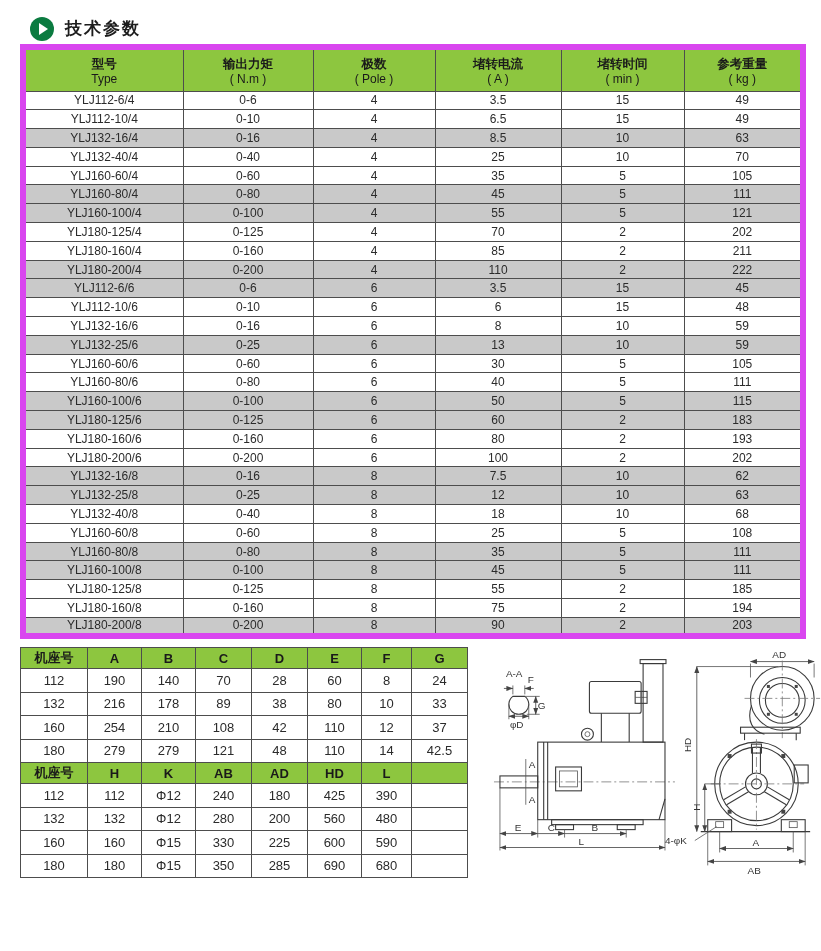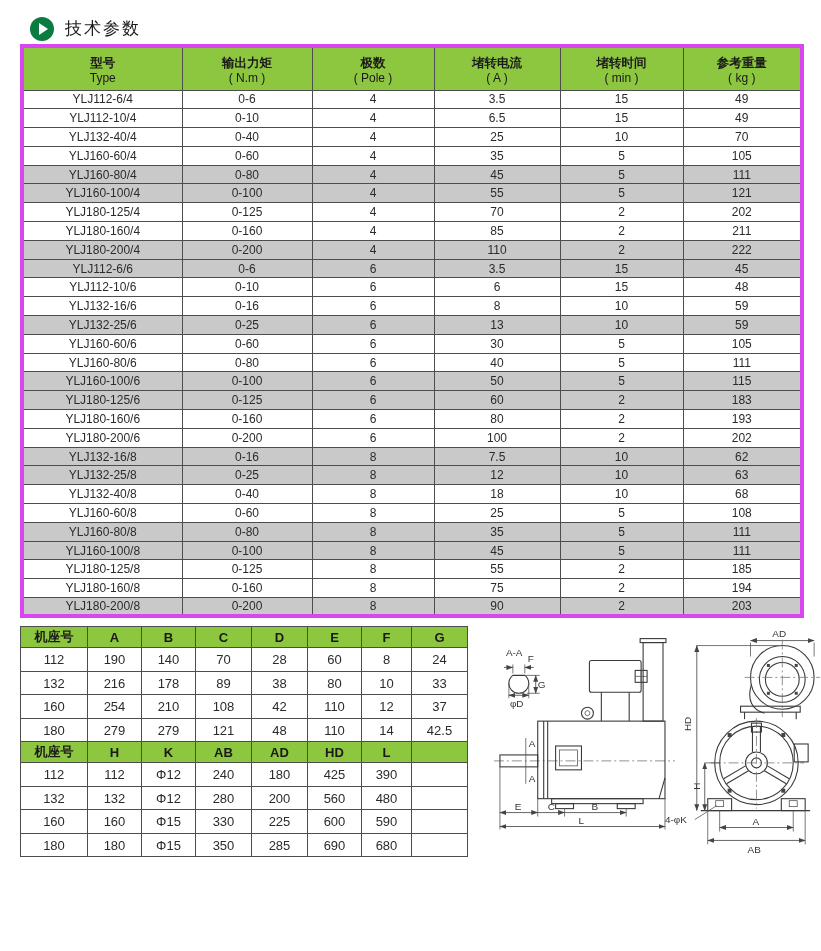--- a/index.html
+++ b/index.html
@@ -9,24 +9,24 @@
   html,body{margin:0;padding:0;}
   body{
     width:821px;height:951px;background:#fff;overflow:hidden;
     font-family:"Liberation Sans","DejaVu Sans",sans-serif;color:#222;
   }
   .title-row{display:flex;align-items:center;gap:11px;padding:15px 0 0 30px;height:42px;}
   .title-icon{width:24px;height:24px;border-radius:50%;background:var(--icon-green);
     display:flex;align-items:center;justify-content:center;flex:0 0 auto;}
   .title-icon .tri{width:0;height:0;border-left:9px solid #fff;
     border-top:6px solid transparent;border-bottom:6px solid transparent;margin-left:3px;}
-  .page-title{font-size:17px;font-weight:normal;color:#1c1c1c;margin:0;letter-spacing:2px;}
+  .page-title{font-size:17px;font-weight:bold;color:#1c1c1c;margin:0;letter-spacing:2px;}
 
   table{border-collapse:collapse;table-layout:fixed;}
-  .main-table{margin:2px 0 0 20px;width:780px;border:4px solid #d946ef;}
+  .main-table{margin:2px 0 0 20px;width:780px;border:6px solid #d946ef;}
   .main-table th,.main-table td{border:1px solid var(--border);text-align:center;
     vertical-align:middle;padding:0;overflow:hidden;white-space:nowrap;}
   .main-table th{background:var(--green);height:44px;color:#1a1a1a;}
   .main-table th .l1{font-size:12.5px;font-weight:bold;line-height:15px;padding-top:4px;}
   .main-table th .l2{font-size:12px;font-weight:normal;line-height:15px;text-align:center;}
   .main-table td{font-size:12px;height:18.8px;color:#2b2b2b;background:#fff;}
   .main-table tr.gray td{background:var(--gray);}
 
   .bottom{display:flex;align-items:flex-start;margin:8px 0 0 20px;gap:22px;}
   .dim-table{width:447px;border:1.5px solid #333;flex:0 0 auto;}
@@ -101,20 +101,28 @@
           <td>15</td>
           <td>49</td>
         </tr>
         <tr>
           <td>YLJ112-10/4</td>
           <td>0-10</td>
           <td>4</td>
           <td>6.5</td>
           <td>15</td>
           <td>49</td>
+        </tr>
+        <tr class="gray">
+          <td>YLJ132-16/4</td>
+          <td>0-16</td>
+          <td>4</td>
+          <td>8.5</td>
+          <td>10</td>
+          <td>63</td>
         </tr>
         <tr>
           <td>YLJ132-40/4</td>
           <td>0-40</td>
           <td>4</td>
           <td>25</td>
           <td>10</td>
           <td>70</td>
         </tr>
         <tr>

